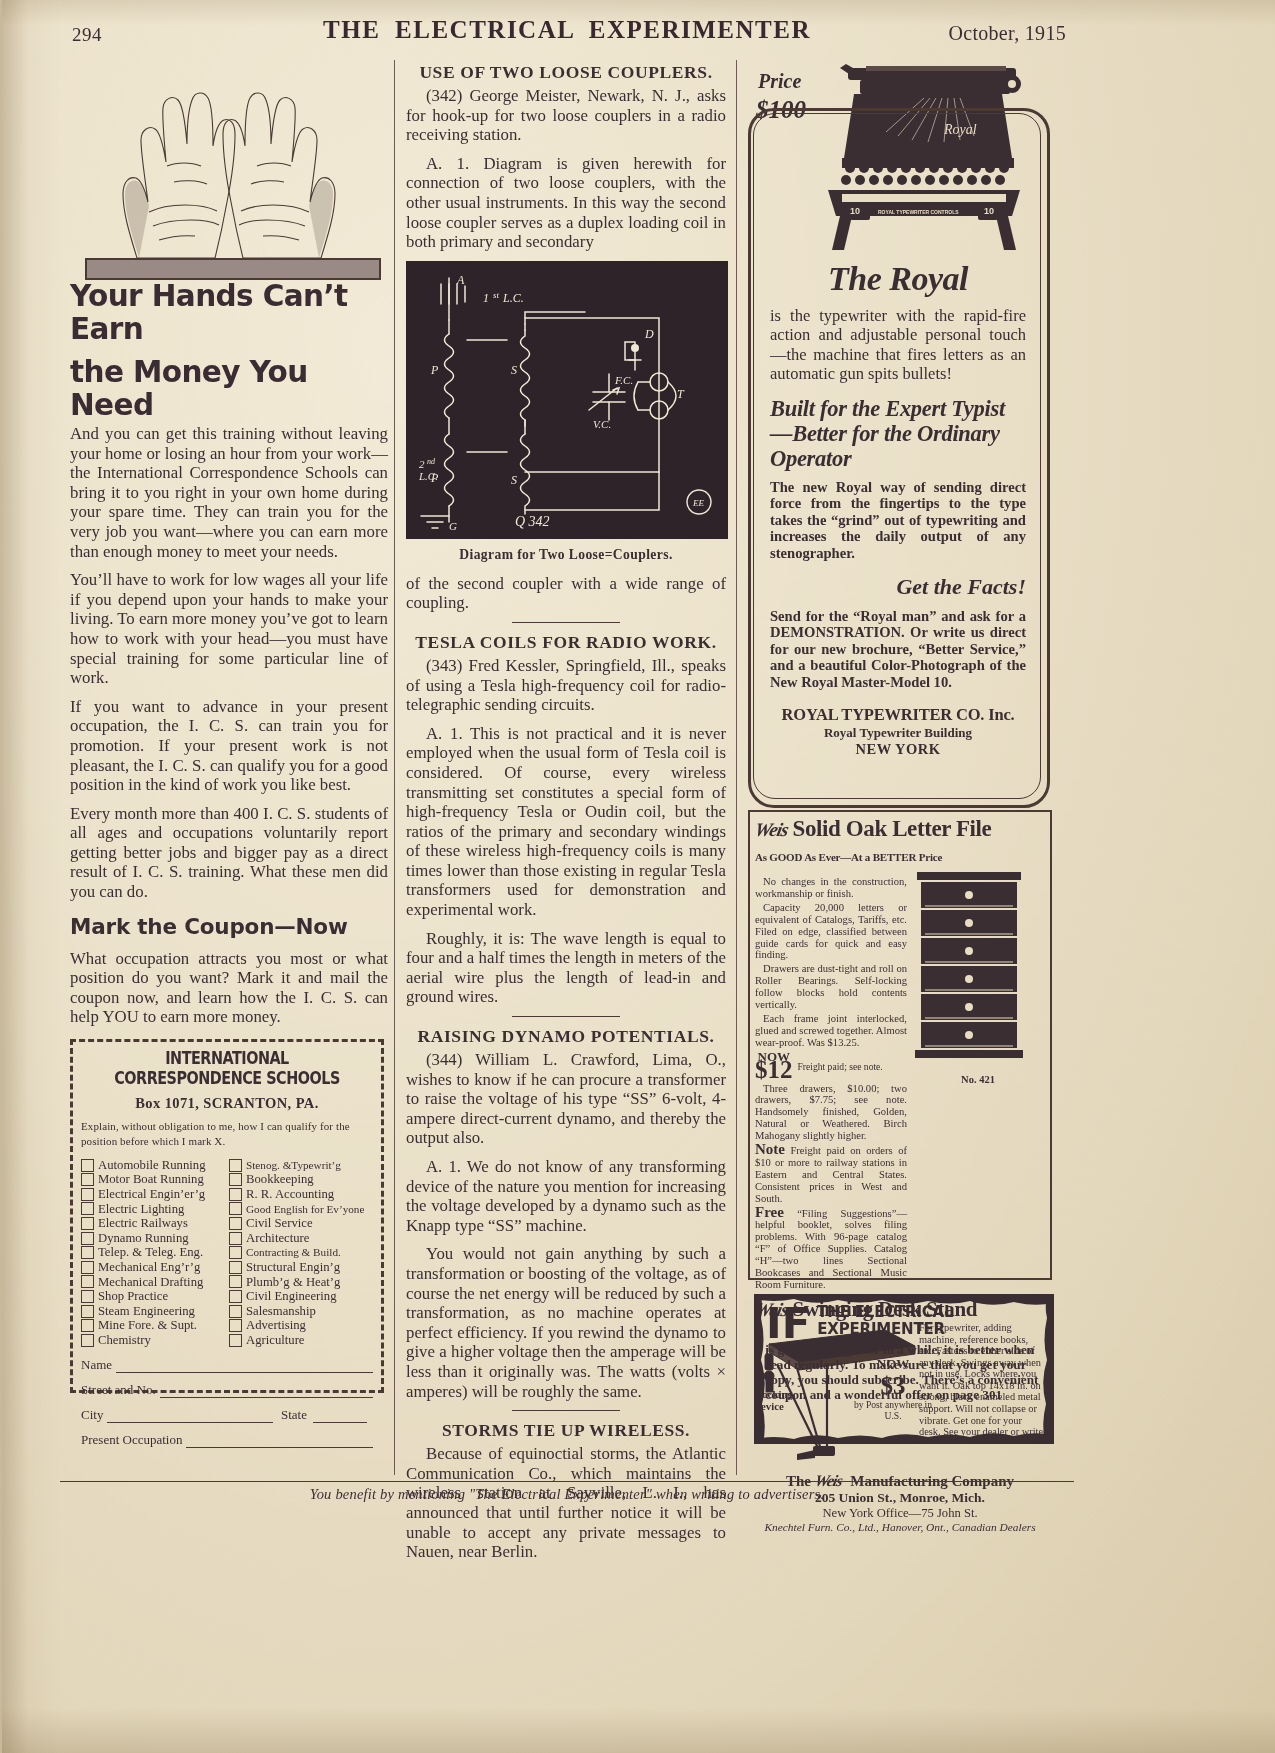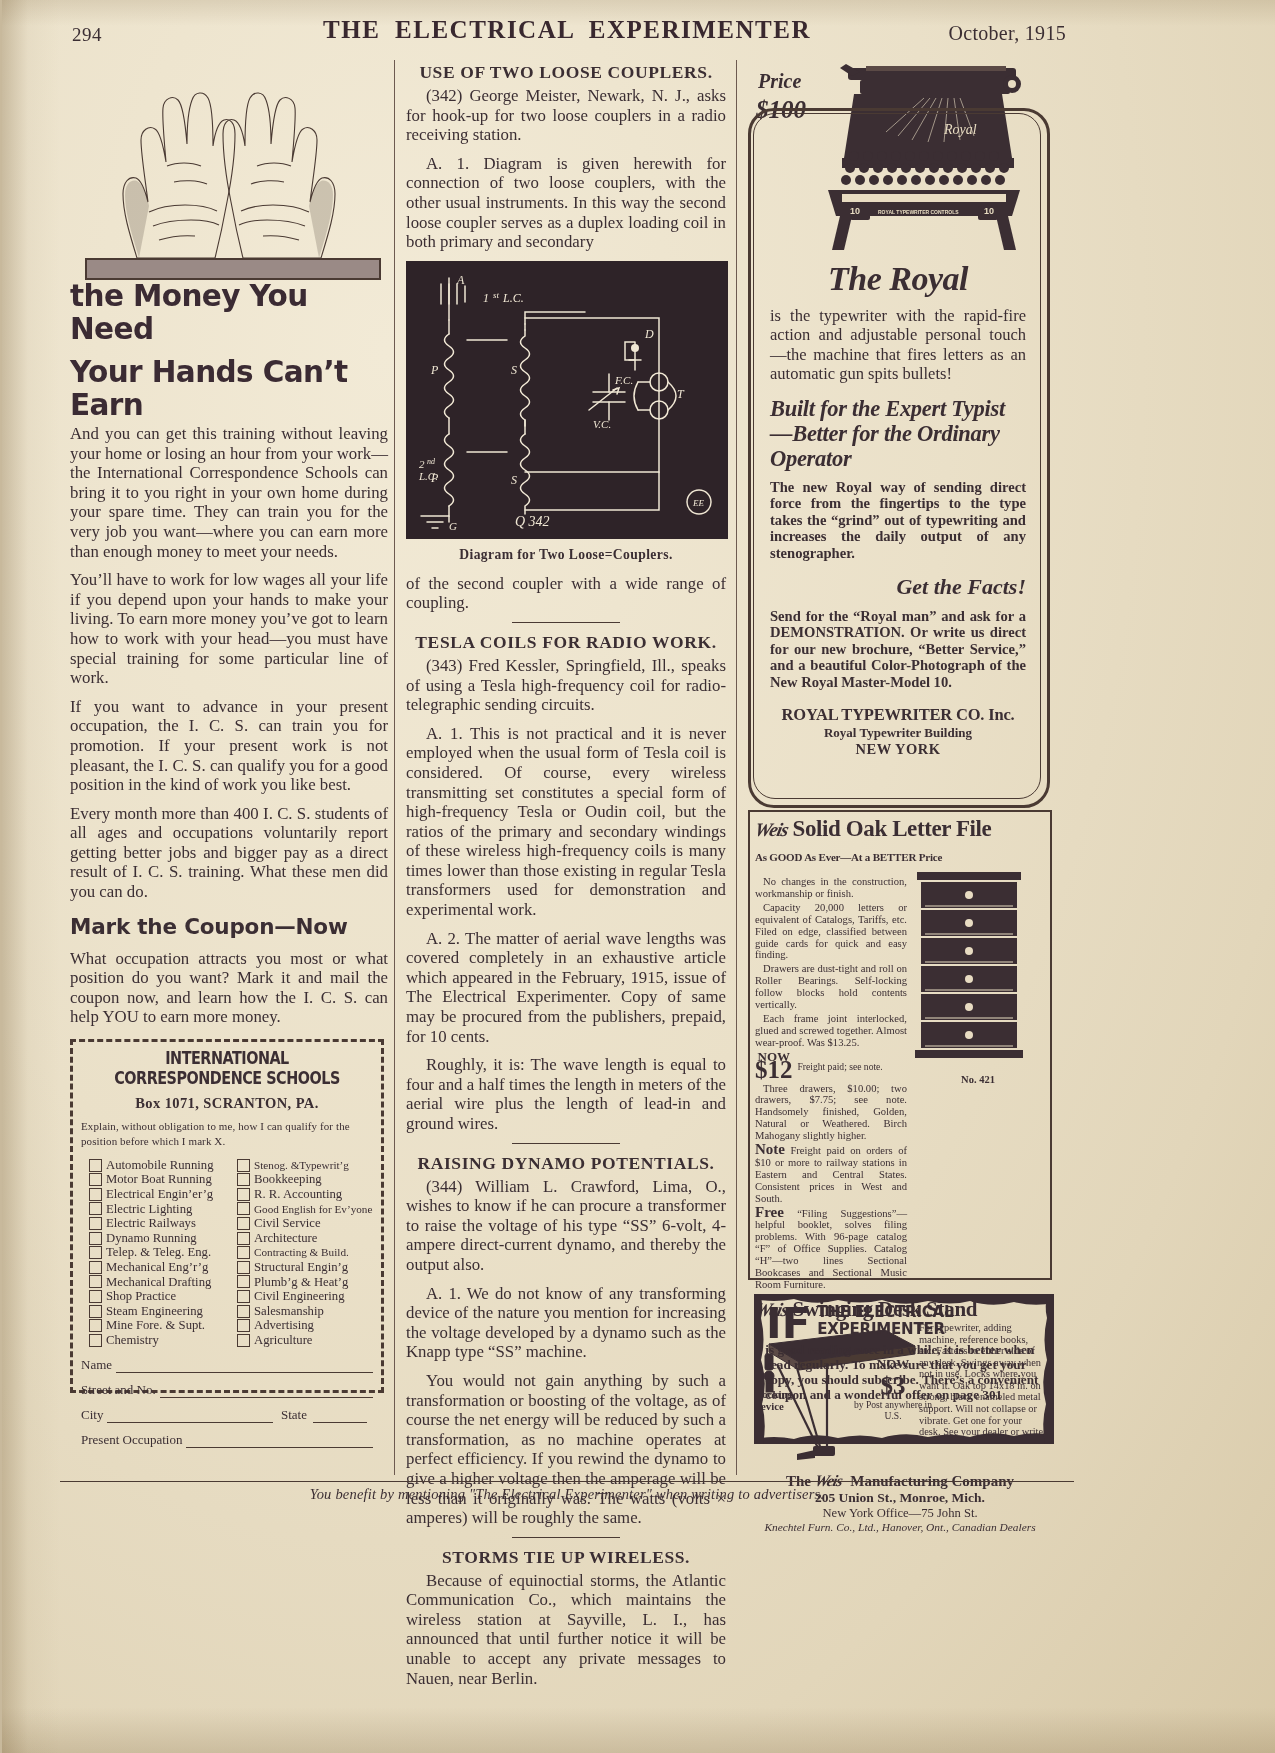--- a/index.html
+++ b/index.html
@@ -62,21 +62,21 @@
           border:3px dashed #4a3a33;padding:0;}
   .coupon-inner{position:absolute;left:8px;top:6px;right:8px;bottom:6px;}
   .cp-title{font-family:"DejaVu Sans Condensed","DejaVu Sans",sans-serif;font-weight:bold;
             font-size:17px;text-align:center;letter-spacing:-.5px;transform:scaleX(.94);
             transform-origin:center;}
   .cp-box{font-weight:bold;font-size:14.5px;text-align:center;margin-top:7px;letter-spacing:.4px;}
   .cp-expl{font-size:11px;line-height:15.4px;margin-top:7px;letter-spacing:.1px;}
   .cp-cols{display:flex;gap:4px;margin-top:8px;}
   .cp-cols ul{list-style:none;margin:0;padding:0;width:50%;}
   .cp-cols li{display:flex;align-items:center;font-size:12.7px;line-height:14.6px;
-              white-space:nowrap;margin-left:8px;}
+              white-space:nowrap;}
   .cp-cols li .cb{flex:0 0 auto;display:inline-block;width:11px;height:11px;
                   border:1.2px solid #4a3a33;margin-right:4px;background:transparent;}
   .cp-cols li.sm span.lb{font-size:11.2px;}
   .cp-field{margin-top:9px;font-size:13px;display:flex;align-items:flex-end;}
   .cp-field .lb{white-space:nowrap;}
   .cp-field .ln{flex:1;border-bottom:1.1px solid #4a3a33;height:13px;margin-left:4px;}
   .cp-field .ln2{width:54px;border-bottom:1.1px solid #4a3a33;height:13px;margin:0 6px;}
 
   
   #mcol{left:346px;top:48px;width:320px;}
@@ -192,22 +192,22 @@
           <path d="M212 104 C202 100 188 100 178 104"></path>
         </g>
         <g fill="#4a3a33" opacity=".22">
           <path d="M60 196 C52 170 46 150 46 133 C46 122 52 117 58 119 C64 122 68 133 70 144 Z"></path>
           <path d="M240 196 C248 170 254 150 254 133 C254 122 248 117 242 119 C236 122 232 133 230 144 Z"></path>
         </g>
       </svg>
       <div class="handbar"></div>
     </div>
 
+    <div class="ad-head">Your Hands Can’t Earn</div>
     <div class="ad-head">the Money You Need</div>
-    <div class="ad-head">Your Hands Can’t Earn</div>
 
     <p class="body">And you can get this training without leaving your home or losing an hour from your work—the International Correspondence Schools can bring it to you right in your own home during your spare time. They can train you for the very job you want—where you can earn more than enough money to meet your needs.</p>
     <p class="body">You’ll have to work for low wages all your life if you depend upon your hands to make your living. To earn more money you’ve got to learn how to work with your head—you must have special training for some particular line of work.</p>
     <p class="body">If you want to advance in your present occupation, the I. C. S. can train you for promotion. If your present work is not pleasant, the I. C. S. can qualify you for a good position in the kind of work you like best.</p>
     <p class="body">Every month more than 400 I. C. S. students of all ages and occupations voluntarily report getting better jobs and bigger pay as a direct result of I. C. S. training. What these men did you can do.</p>
 
     <div class="mark-coupon">Mark the Coupon—Now</div>
 
     <p class="body">What occupation attracts you most or what position do you want? Mark it and mail the coupon now, and learn how the I. C. S. can help YOU to earn more money.</p>
 
@@ -425,21 +425,20 @@
       </svg>
     </div>
     <div class="figcap">Diagram for Two Loose=Couplers.</div>
 
     <p class="body">of the second coupler with a wide range of coupling.</p>
     <div class="hr-short"></div>
 
     <div class="sec-title">TESLA COILS FOR RADIO WORK.</div>
     <p class="body ind">(343)   Fred Kessler, Springfield, Ill., speaks of using a Tesla high-frequency coil for radio-telegraphic sending circuits.</p>
     <p class="body ind">A. 1. This is not practical and it is never employed when the usual form of Tesla coil is considered. Of course, every wireless transmitting set constitutes a special form of high-frequency Tesla or Oudin coil, but the ratios of the primary and secondary windings of these wireless high-frequency coils is many times lower than those existing in regular Tesla transformers used for demonstration and experimental work.</p>
-    <p class="body ind">A. 2. The matter of aerial wave lengths was covered completely in an exhaustive article which appeared in the February, 1915, issue of The Electrical Experimenter. Copy of same may be procured from the publishers, prepaid, for 10 cents.</p>
     <p class="body ind">Roughly, it is: The wave length is equal to four and a half times the length in meters of the aerial wire plus the length of lead-in and ground wires.</p>
     <div class="hr-short"></div>
 
     <div class="sec-title">RAISING DYNAMO POTENTIALS.</div>
     <p class="body ind">(344)   William L. Crawford, Lima, O., wishes to know if he can procure a transformer to raise the voltage of his type “SS” 6-volt, 4-ampere direct-current dynamo, and thereby the output also.</p>
     <p class="body ind">A. 1. We do not know of any transforming device of the nature you mention for increasing the voltage developed by a dynamo such as the Knapp type “SS” machine.</p>
     <p class="body ind">You would not gain anything by such a transformation or boosting of the voltage, as of course the net energy will be reduced by such a transformation, as no machine operates at perfect efficiency. If you rewind the dynamo to give a higher voltage then the amperage will be less than it originally was. The watts (volts × amperes) will be roughly the same.</p>
     <div class="hr-short"></div>
 
     <div class="sec-title">STORMS TIE UP WIRELESS.</div>

